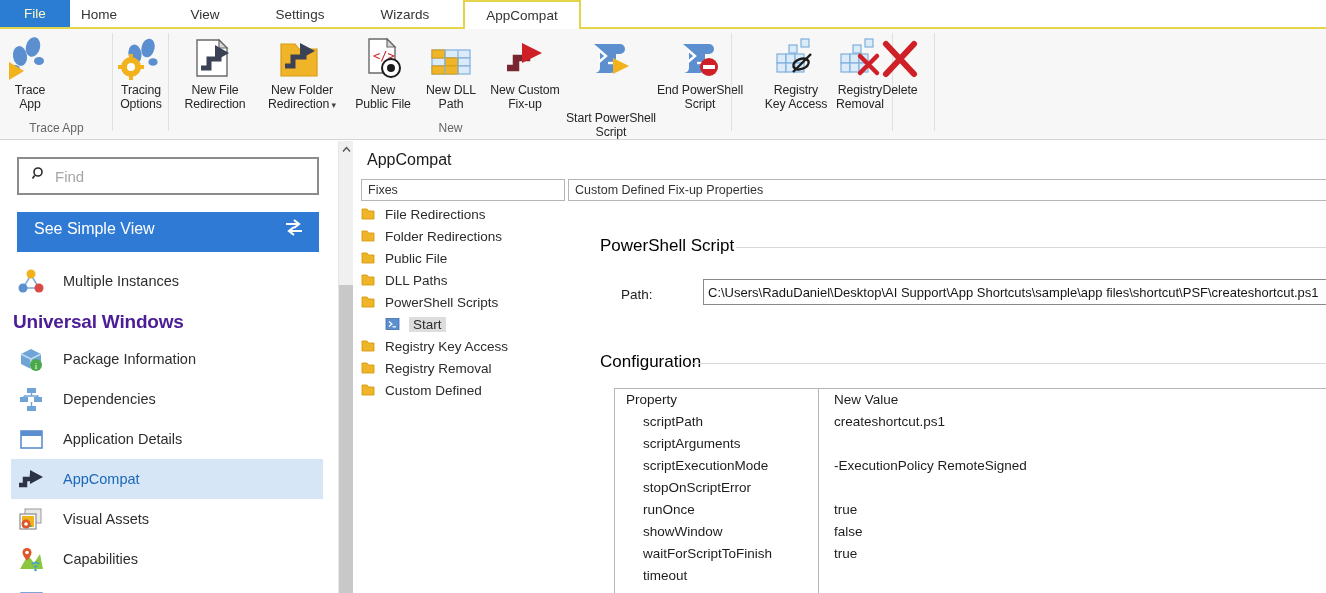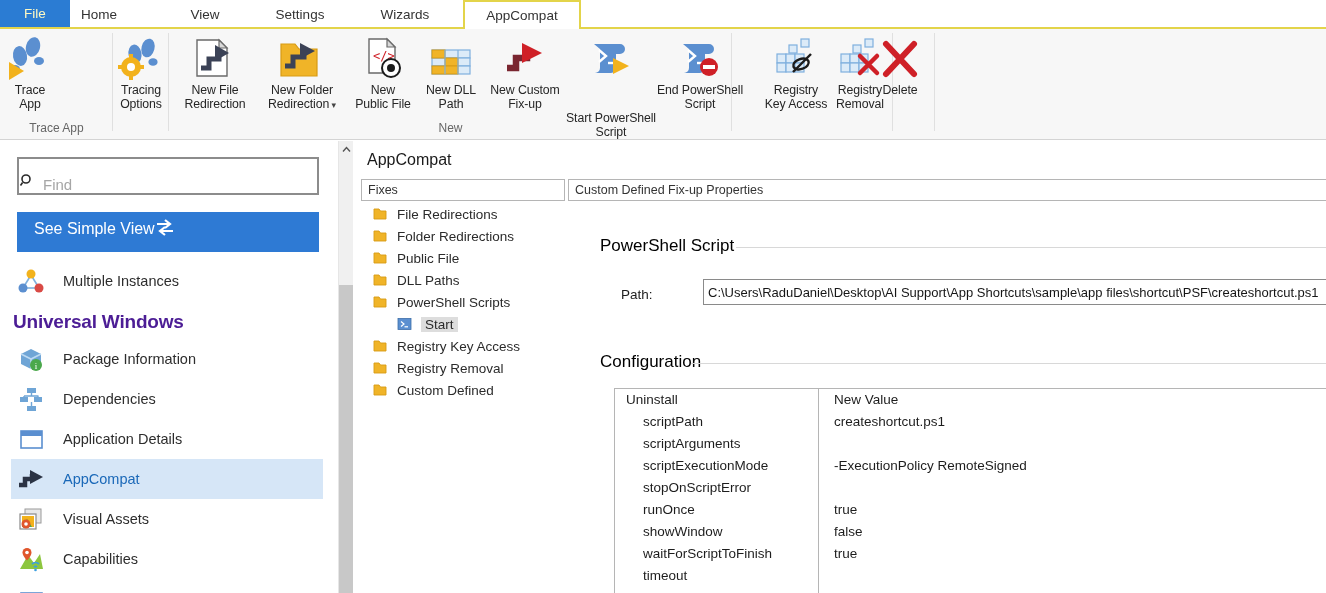--- a/index.html
+++ b/index.html
@@ -70,27 +70,27 @@
 
   
   .sidebar {
     position:absolute; left:0; top:141px; width:337px; height:452px;
     background:#ffffff; border-right:1px solid #ffffff;
     overflow:hidden;
   }
   .findbox {
     position:absolute; left:17px; top:16px; width:302px; height:38px;
     border:2px solid #8c8c8c; background:#ffffff;
-    display:flex; align-items:flex-end; padding-left:0;
+    display:flex; align-items:center; padding-left:12px;
   }
   .findbox .ph { font-size:15px; color:#a6a6a6; margin-left:8px; }
   .simpleview {
     position:absolute; left:17px; top:71px; width:302px; height:40px;
     background:#2e7ad4; color:#ffffff;
-    display:flex; align-items:center; 
+    display:flex; align-items:center; justify-content:space-between;
     padding:0 15px 7px 17px; font-size:16px; cursor:default;
   }
   .sb-item {
     position:absolute; left:11px; width:312px; height:40px;
     display:flex; align-items:center; cursor:default;
   }
   .sb-item.active { background:#d6e6f7; }
   .sb-item .sicon { width:40px; display:flex; align-items:center; justify-content:center; }
   .sb-item .slabel { font-size:14.5px; color:#2d2d2d; margin-left:12px; }
   .sb-item.active .slabel { color:#1a68b8; }
@@ -122,21 +122,21 @@
   .main-title {
     position:absolute; left:14px; top:10px; font-size:16px; color:#1a1a1a;
   }
   .fixes-head {
     position:absolute; left:8px; top:38px; width:204px; height:22px;
     border:1px solid #b5b5b5; background:#ffffff;
     display:flex; align-items:center; padding-left:6px;
     font-size:12.5px; color:#333333;
   }
   .tree {
-    position:absolute; left:16px; top:62px; width:204px;
+    position:absolute; left:4px; top:62px; width:204px;
   }
   .tnode {
     height:22px; display:flex; align-items:center; cursor:default;
     font-size:13.5px; color:#2b2b2b;
   }
   .tnode .ticon { width:22px; display:flex; align-items:center; justify-content:center; }
   .tnode .tlabel { margin-left:6px; }
   .tnode.child { padding-left:24px; }
   .tnode.child .tlabel { background:#dddddd; padding:0 4px; }
 
@@ -639,21 +639,21 @@
     <div class="field-label" style="left:53px;top:86px;">Path:</div>
     <input class="field-input" style="left: 135px; top: 78px; width: 628px; height: 26px;" value="C:\Users\RaduDaniel\Desktop\AI Support\App Shortcuts\sample\app files\shortcut\PSF\createshortcut.ps1">
 
     <div class="section-title" style="left:32px;top:151px;">Configuration</div>
     <div class="section-rule" style="left:123px;top:162px;width:635px;"></div>
 
     <div class="cfg-table" style="left:46px;top:187px;width:712px;height:205px;">
       <div class="cfg-col-sep" style="left:203px;top:0;height:205px;"></div>
 
       <div class="cfg-row">
-        <span class="cfg-prop">Uninstall</span>
+        <span class="cfg-prop">Property</span>
         <span class="cfg-val">New Value</span>
       </div>
 
       <div class="cfg-row">
         <span class="cfg-prop indent">scriptPath</span>
         <span class="cfg-val">createshortcut.ps1</span>
       </div>
       <div class="cfg-row">
         <span class="cfg-prop indent">scriptArguments</span>
         <span class="cfg-val"></span>

